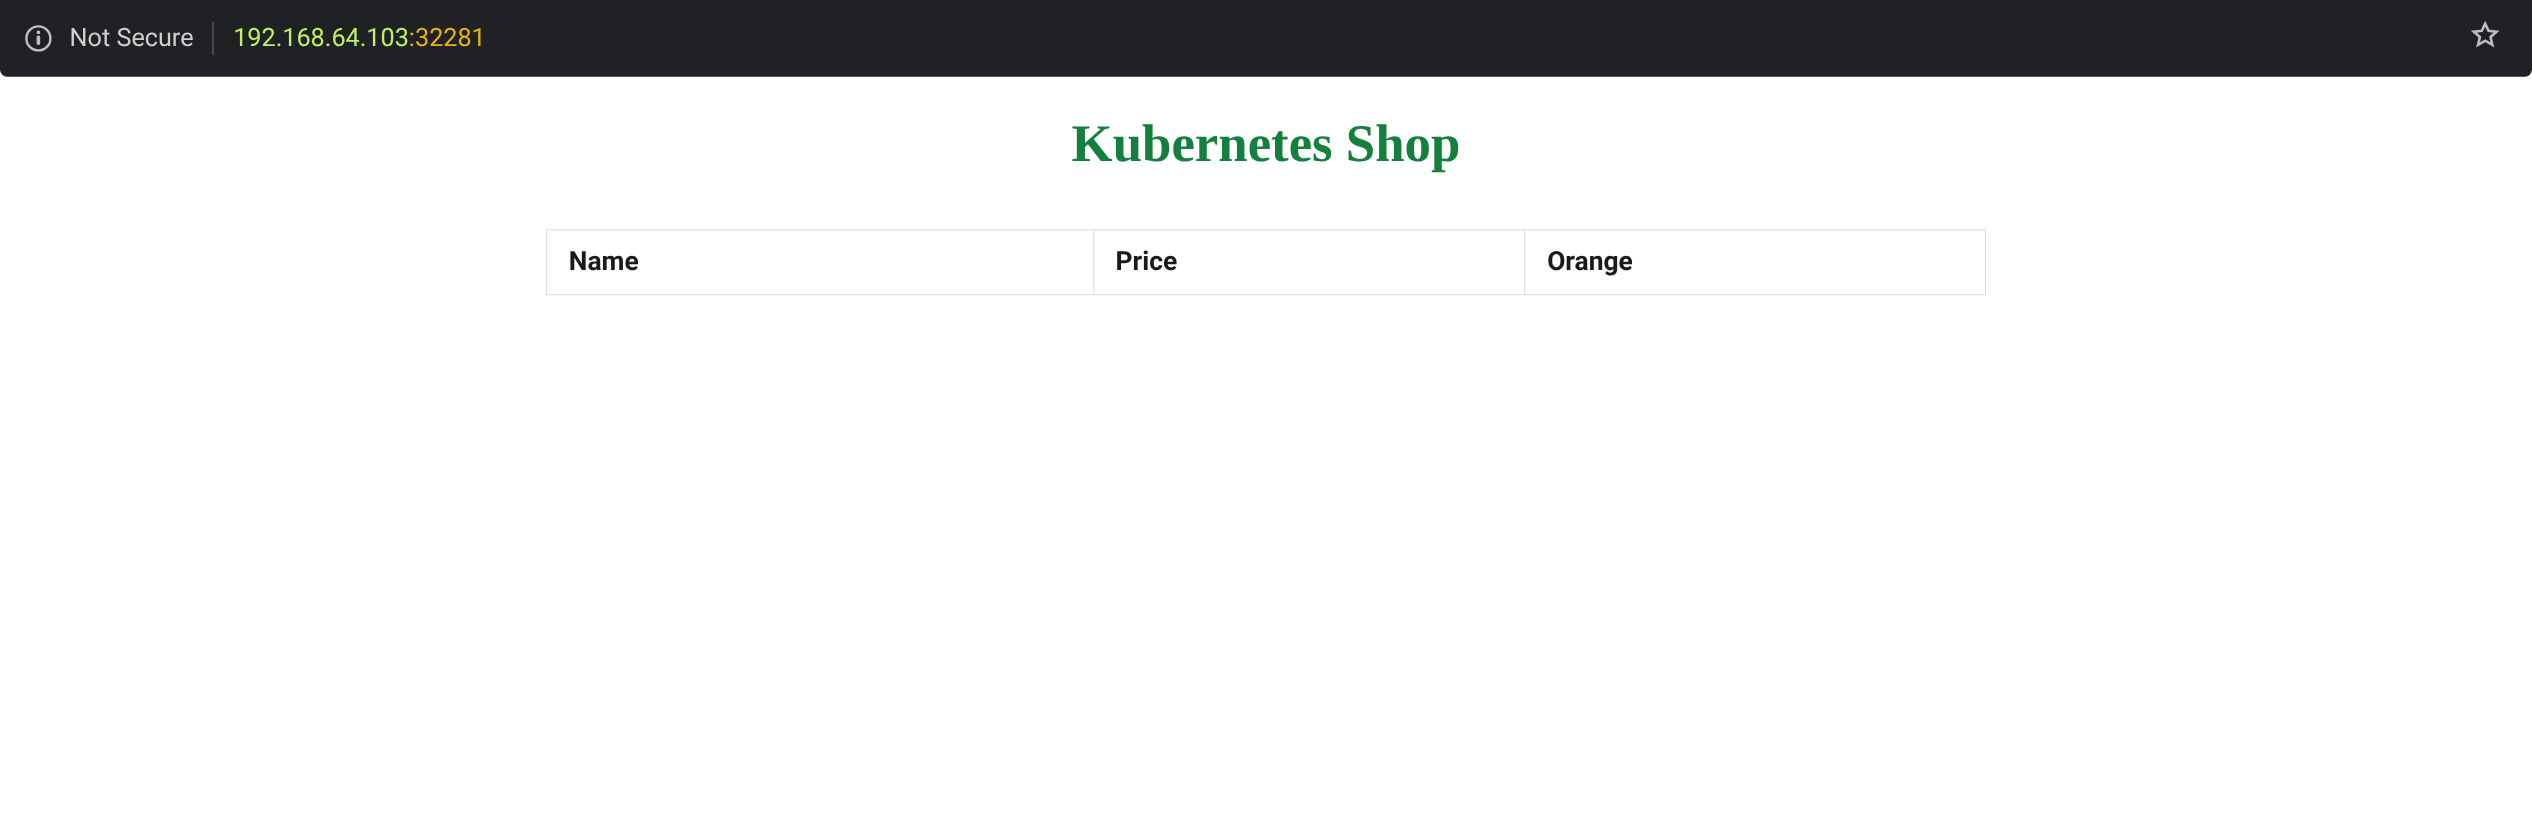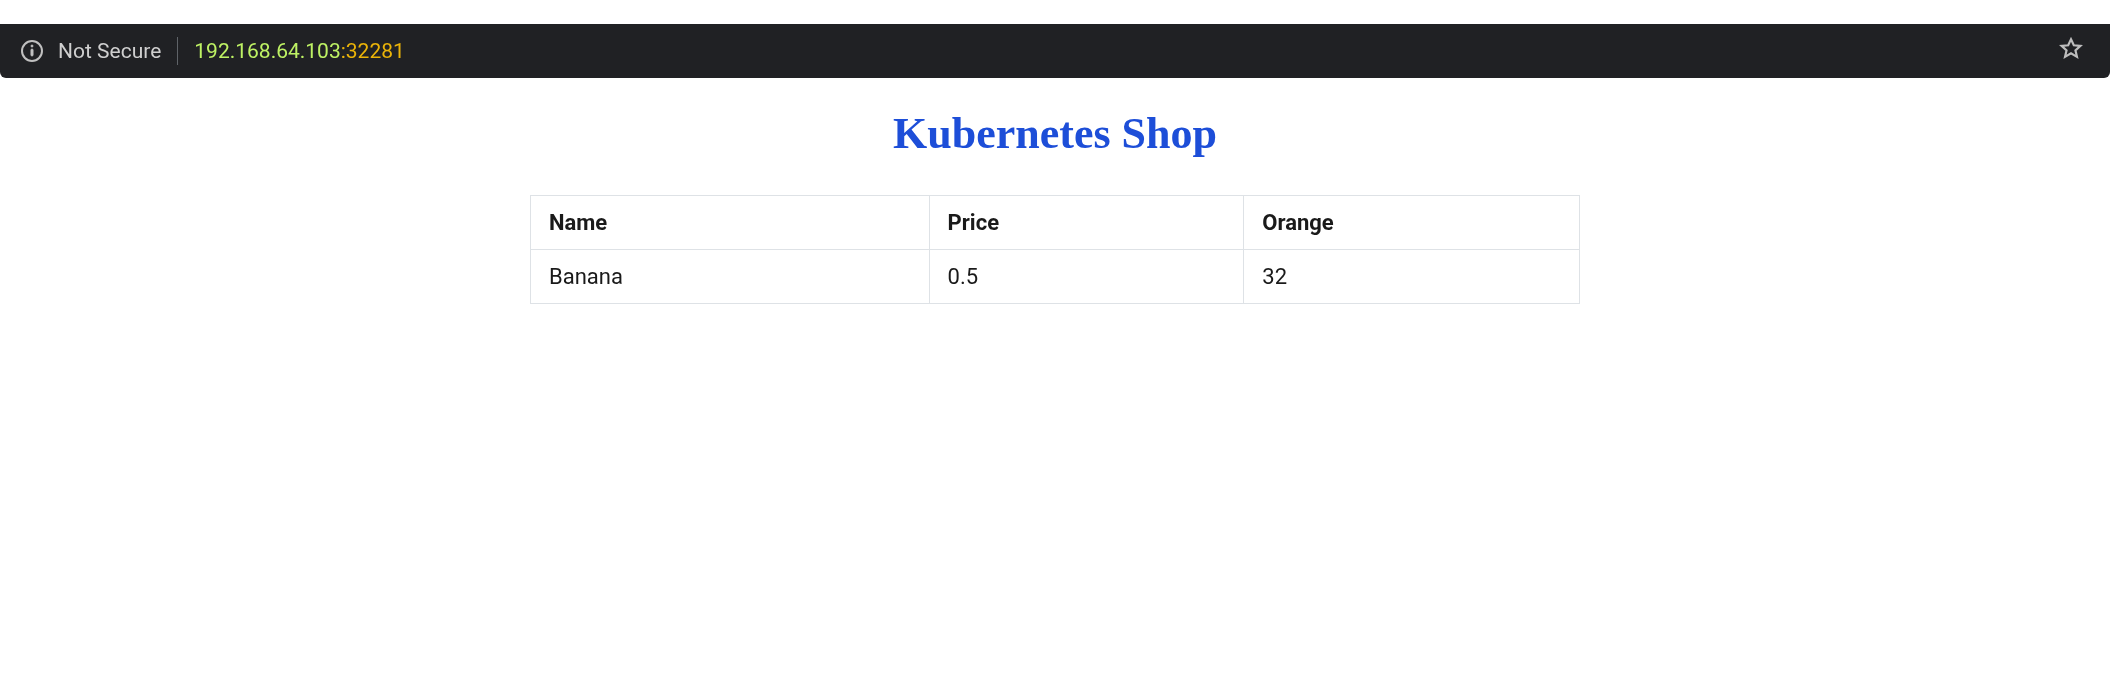--- a/index.html
+++ b/index.html
@@ -12,30 +12,29 @@
       font-family: -apple-system, BlinkMacSystemFont, "Segoe UI", Roboto, Helvetica, Arial, sans-serif;
       background: #ffffff;
       width: 2110px;
       height: 696px;
       overflow: hidden;
     }
 
     
     .urlbar {
       background: #202124;
-      height: 54px;
+      height: 64px;
       display: flex;
       align-items: center;
       padding: 0 20px;
       color: #e8eaed;
       font-size: 21px;
       border-bottom-left-radius: 6px;
       border-bottom-right-radius: 6px;
       position: relative;
-      margin-top: 24px;
     }
 
     .urlbar .info-icon {
       width: 24px;
       height: 24px;
       margin-right: 14px;
       flex: 0 0 auto;
     }
 
     .urlbar .info-icon svg circle {
@@ -86,26 +85,26 @@
     
     .page {
       padding-top: 30px;
     }
 
     .page-title {
       font-family: "Times New Roman", Times, serif;
       font-weight: 700;
       font-size: 44px;
       text-align: center;
-      color: #1d4ed8;
-      margin-bottom: 36px;
+      color: #15803d;
+      margin-bottom: 46px;
     }
 
     .sheet {
-      width: 1050px;
+      width: 1200px;
       margin: 0 auto;
     }
 
     table {
       width: 100%;
       border-collapse: collapse;
       font-size: 22px;
       color: #1a1a1a;
     }
 
@@ -161,21 +160,16 @@
   <div class="sheet">
     <table>
       <thead>
         <tr>
           <th>Name</th>
           <th>Price</th>
           <th>Orange</th>
         </tr>
       </thead>
       <tbody>
-        <tr>
-          <td>Banana</td>
-          <td>0.5</td>
-          <td>32</td>
-        </tr>
       </tbody>
     </table>
   </div>
 </div>
 
 </body></html>

